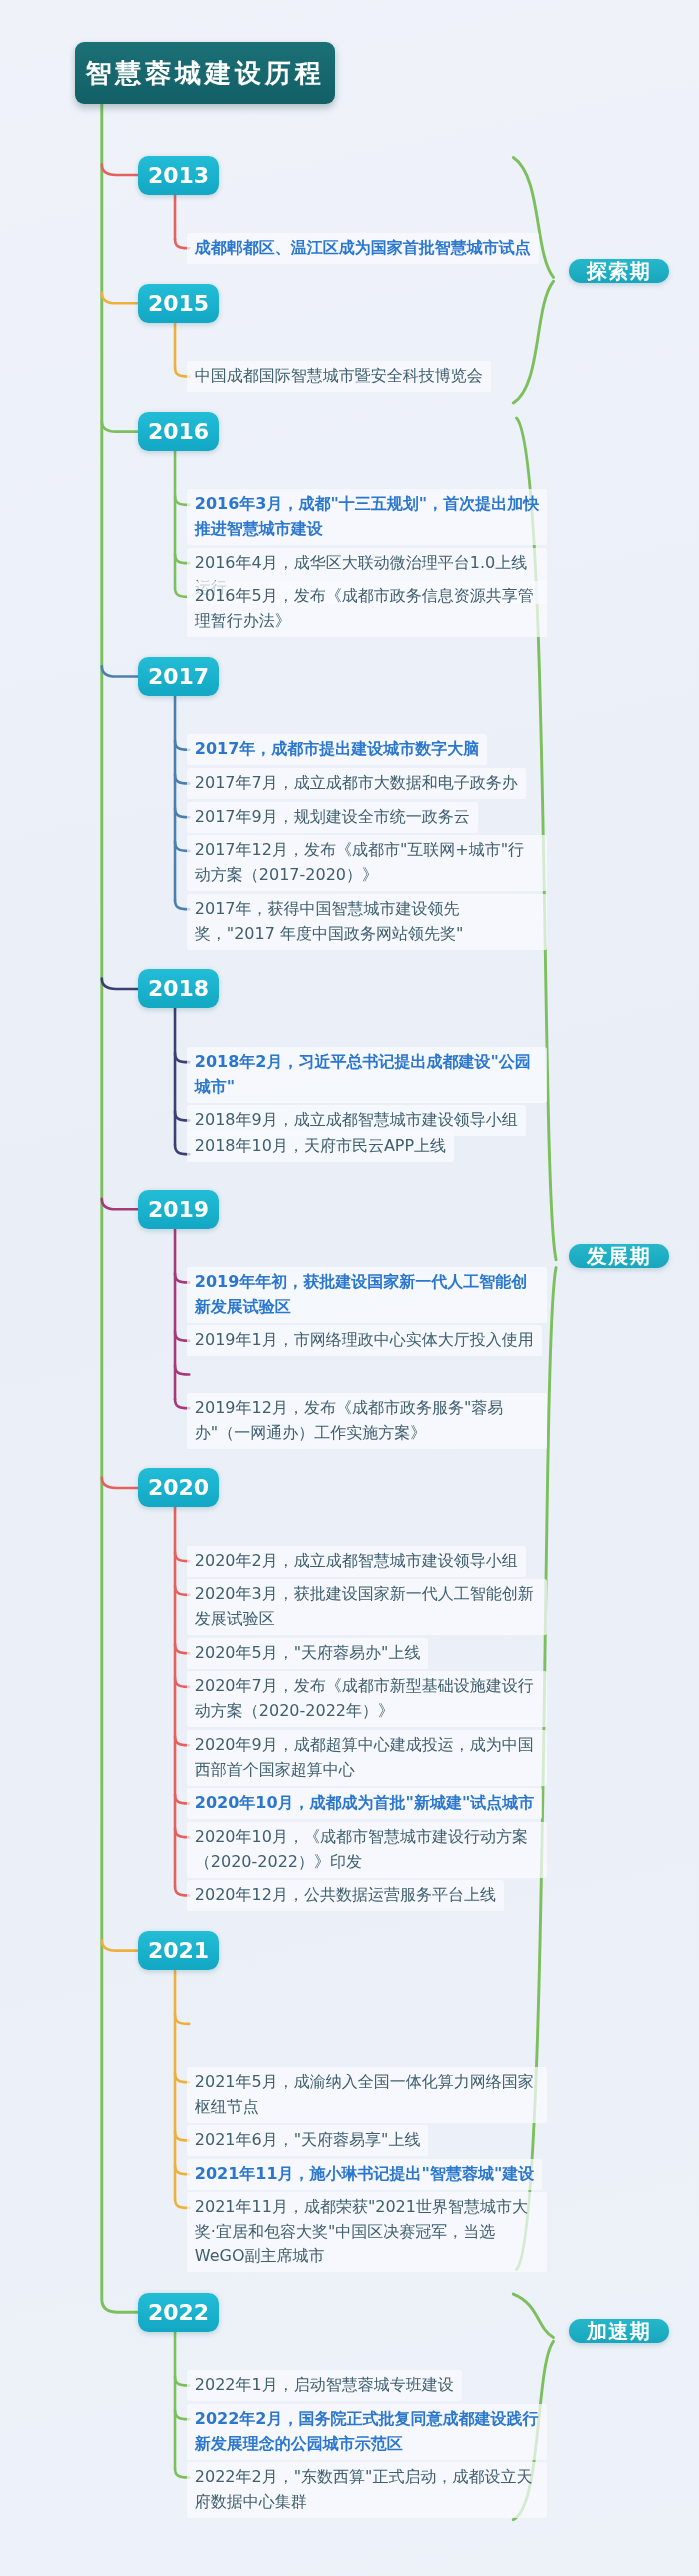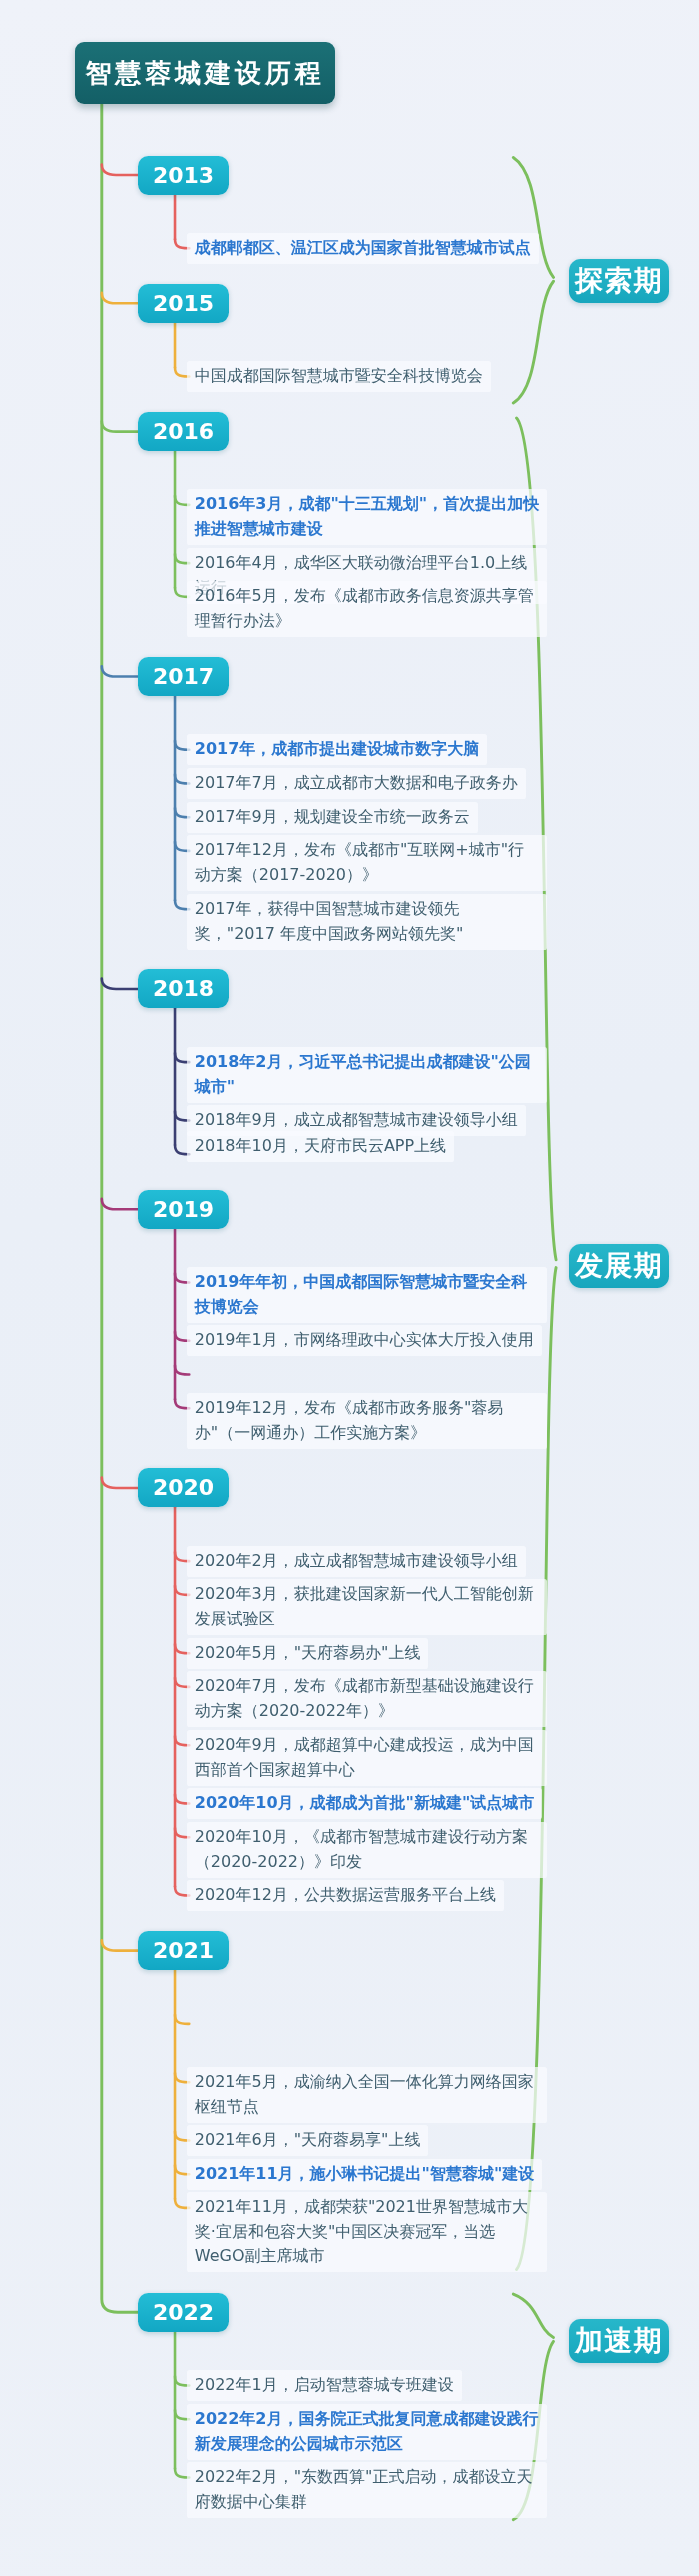--- a/index.html
+++ b/index.html
@@ -10,31 +10,31 @@
   }
   #wires{position:absolute;left:0;top:0;z-index:1;}
   .title{
     position:absolute;left:75px;top:42px;width:260px;height:62px;z-index:3;
     background:linear-gradient(#1b7076,#135f66);
     border-radius:9px;display:flex;align-items:center;justify-content:center;
     color:#ffffff;font-size:26px;font-weight:bold;letter-spacing:3.9px;
     box-shadow:0 3.2px 7.8px rgba(15,60,70,.28);
   }
   .badge{
-    position:absolute;left:138px;width:91px;height:39px;z-index:3;
+    position:absolute;left:138px;width:81px;height:39px;z-index:3;
     background:linear-gradient(#23bdd6,#12a7c4);
     border-radius:10.4px;display:flex;align-items:center;justify-content:center;
     color:#ffffff;font-size:22px;font-weight:bold;
     box-shadow:0 1.9px 5.2px rgba(0,90,110,.20);
   }
   .phase{
-    position:absolute;left:569px;width:100px;height:44px;z-index:3;
+    position:absolute;left:569px;width:100px;height:24px;z-index:3;
     background:linear-gradient(#27b7ca,#17a6bd);
     border-radius:11.7px;display:flex;align-items:center;justify-content:center;
-    color:#ffffff;font-size:28px;font-weight:bold;letter-spacing:1.3px;
+    color:#ffffff;font-size:20px;font-weight:bold;letter-spacing:1.3px;
     box-shadow:0 1.9px 5.2px rgba(0,90,110,.20);
   }
   .ev{
     position:absolute;left:187px;z-index:2;
     width:max-content;max-width:360px;box-sizing:border-box;
     padding:3.2px 7.8px;border-radius:2.6px;
     font-size:16px;line-height:24.6px;color:#3f5e6e;
     background:rgba(249,251,255,.72);
   }
   .ev.hl{color:#2b77cf;font-weight:bold;}
@@ -128,21 +128,21 @@
   <div class="ev hl" style="top:734px">2017年，成都市提出建设城市数字大脑</div>
   <div class="ev" style="top:768px">2017年7月，成立成都市大数据和电子政务办</div>
   <div class="ev" style="top:802px">2017年9月，规划建设全市统一政务云</div>
   <div class="ev" style="top:835px">2017年12月，发布《成都市"互联网+城市"行动方案（2017-2020）》</div>
   <div class="ev" style="top:894px">2017年，获得中国智慧城市建设领先奖，"2017 年度中国政务网站领先奖"</div>
 
   <div class="ev hl" style="top:1047px">2018年2月，习近平总书记提出成都建设"公园城市"</div>
   <div class="ev" style="top:1105px">2018年9月，成立成都智慧城市建设领导小组</div>
   <div class="ev" style="top:1131px">2018年10月，天府市民云APP上线</div>
 
-  <div class="ev hl" style="top:1267px">2019年年初，中国成都国际智慧城市暨安全科技博览会</div>
+  <div class="ev hl" style="top:1267px">2019年年初，获批建设国家新一代人工智能创新发展试验区</div>
   <div class="ev" style="top:1325px">2019年1月，市网络理政中心实体大厅投入使用</div>
   <div class="ev" style="top:1393px">2019年12月，发布《成都市政务服务"蓉易办"（一网通办）工作实施方案》</div>
 
   <div class="ev" style="top:1546px">2020年2月，成立成都智慧城市建设领导小组</div>
   <div class="ev" style="top:1579px">2020年3月，获批建设国家新一代人工智能创新发展试验区</div>
   <div class="ev" style="top:1638px">2020年5月，"天府蓉易办"上线</div>
   <div class="ev" style="top:1671px">2020年7月，发布《成都市新型基础设施建设行动方案（2020-2022年）》</div>
   <div class="ev" style="top:1730px">2020年9月，成都超算中心建成投运，成为中国西部首个国家超算中心</div>
   <div class="ev hl" style="top:1788px">2020年10月，成都成为首批"新城建"试点城市</div>
   <div class="ev" style="top:1822px">2020年10月，《成都市智慧城市建设行动方案（2020-2022）》印发</div>

